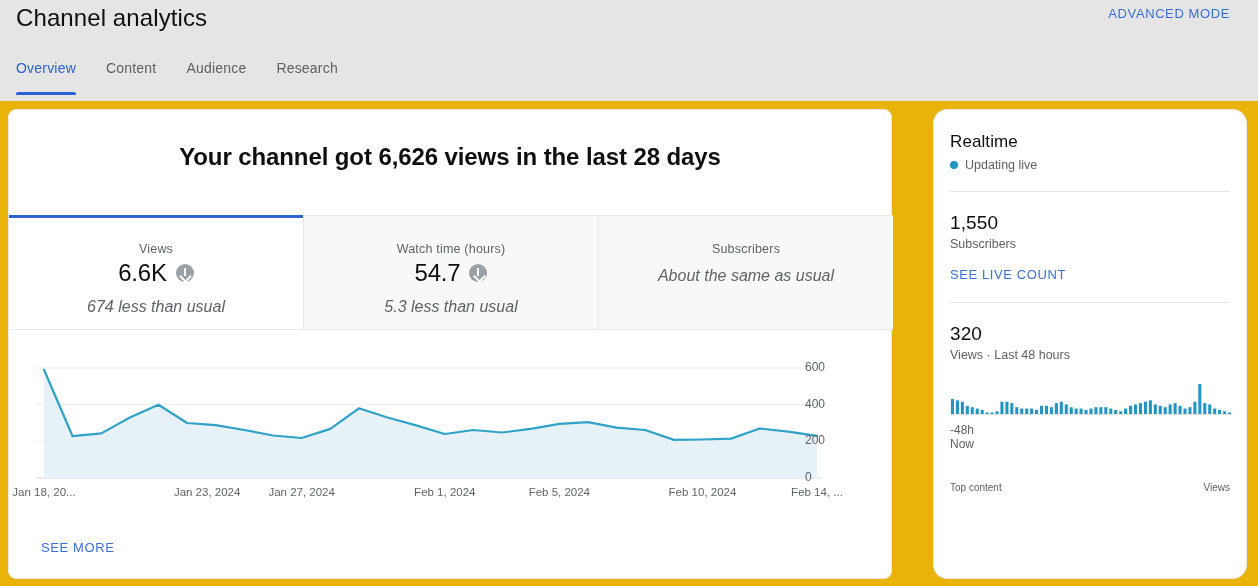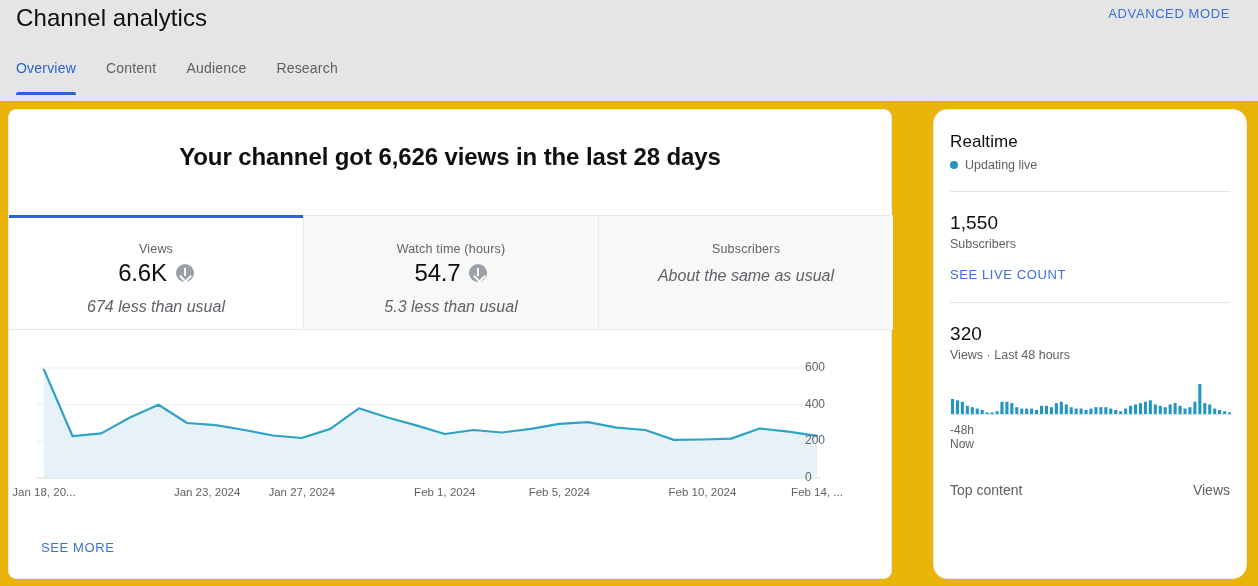--- a/index.html
+++ b/index.html
@@ -142,21 +142,21 @@
     margin-top: 16px; cursor: pointer; display: inline-block;
   }
   .rt-spark { margin-top: 14px; }
   .rt-spark-labels {
     display: flex; justify-content: space-between; margin-top: 3px; flex-direction: column;
   }
   .rt-spark-labels span { font-size: 12px; color: #606060; }
   .rt-table-head {
     display: flex; justify-content: space-between; margin-top: 31px;
   }
-  .rt-table-head span { font-size: 14px; color: #606060; }
+  .rt-table-head span { font-size: 10px; color: #606060; }
 </style>
 </head>
 <body>
 
 <div class="page">
 
   <div class="header">
     <div class="page-title">Channel analytics</div>
     <div class="advanced-mode">ADVANCED MODE</div>
 

